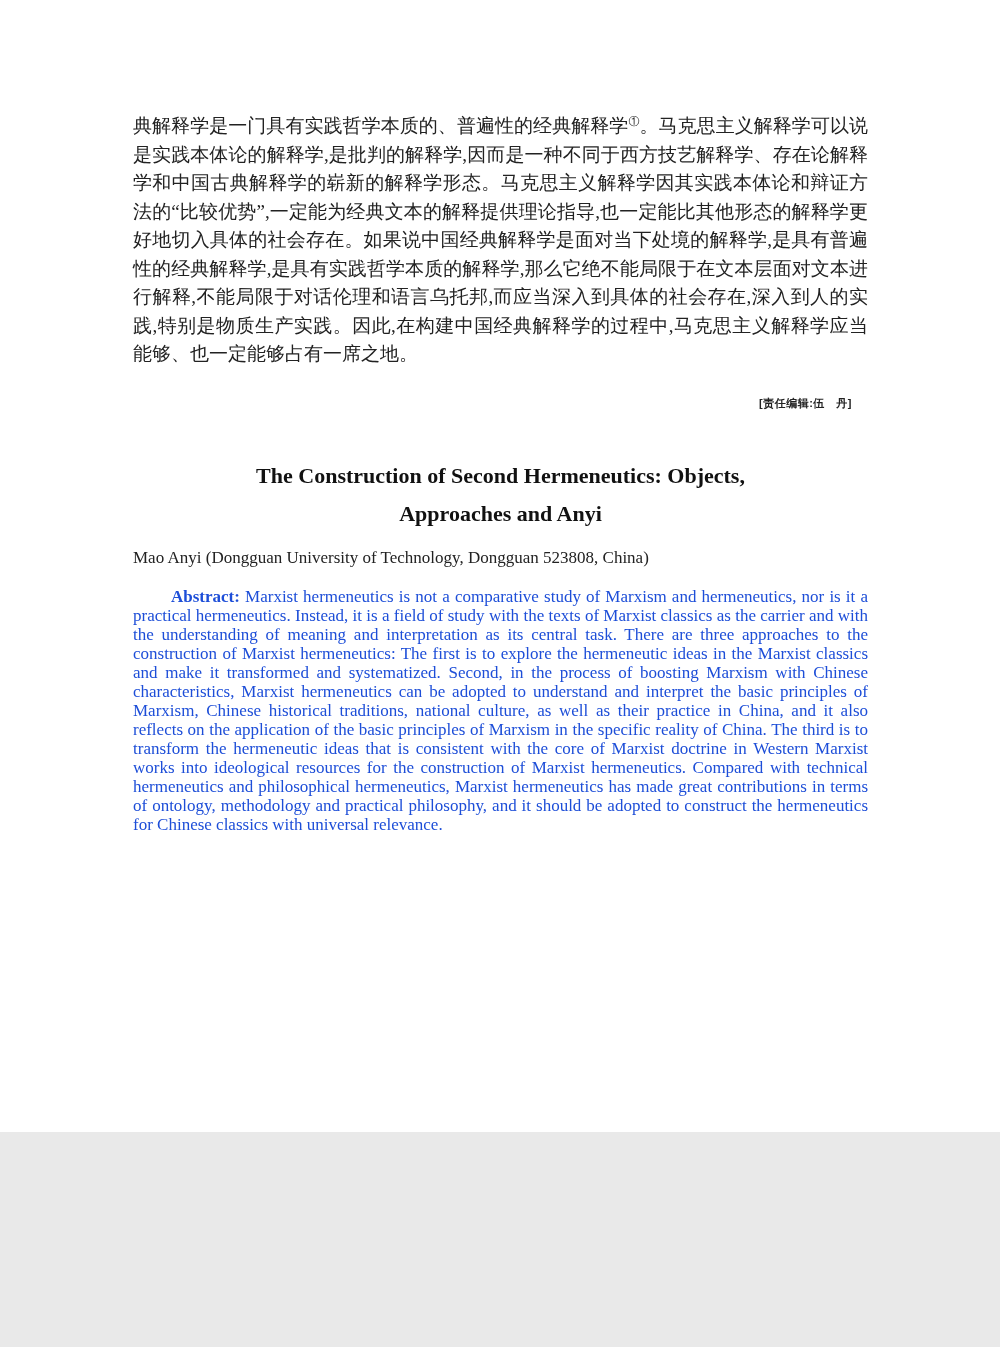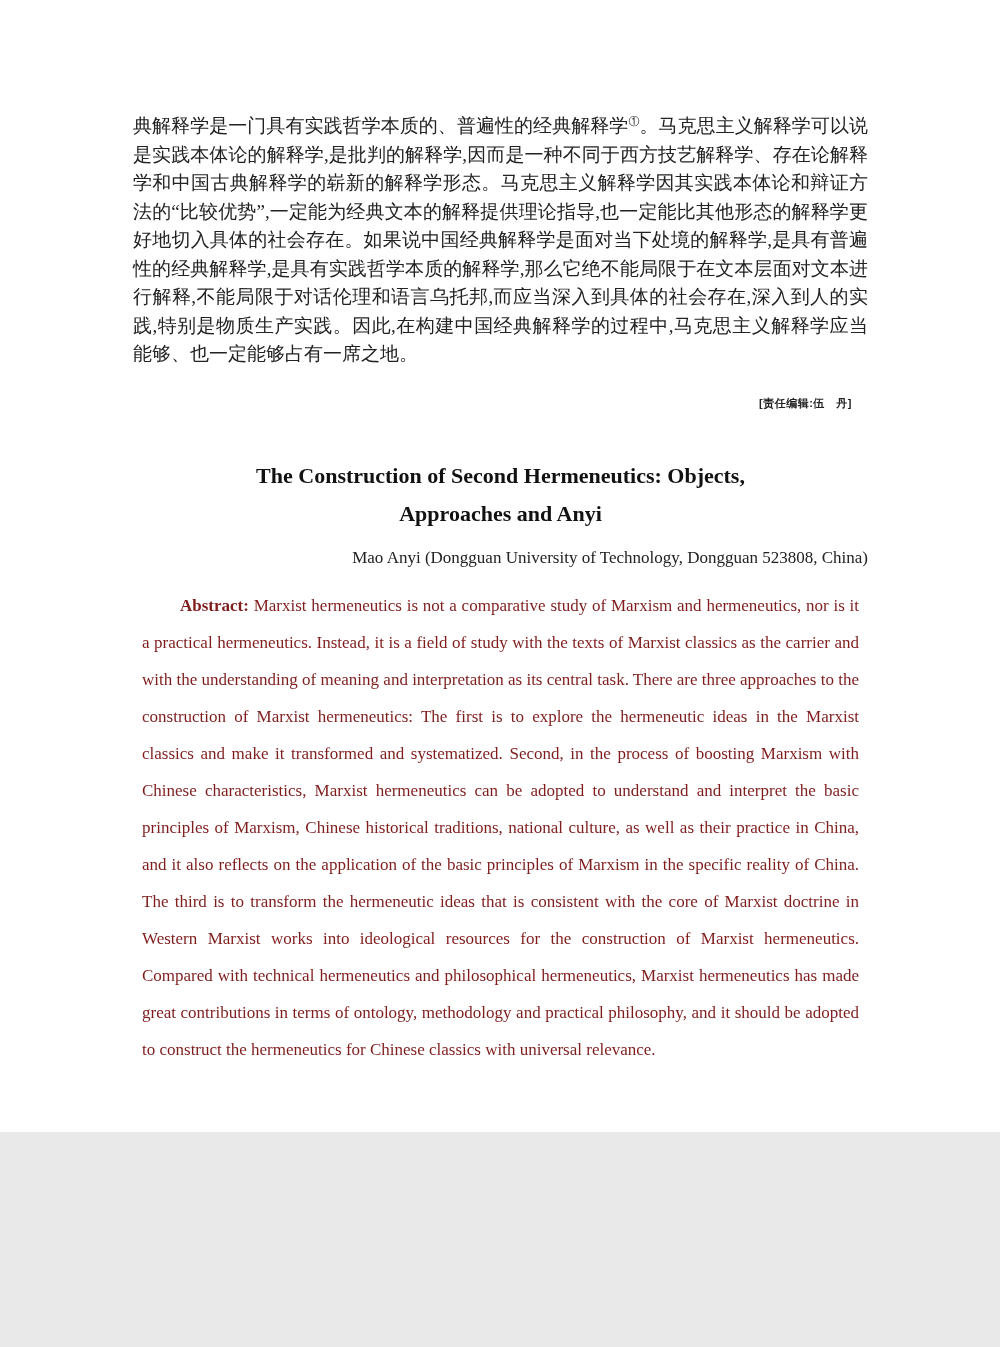--- a/index.html
+++ b/index.html
@@ -44,32 +44,32 @@
     margin: 46px 0 0 0;
     text-align: center;
     font-size: 22px;
     line-height: 38px;
     font-weight: bold;
     color: #111111;
   }
   .title .title-line { display: block; }
   .author {
     margin: 14px 0 0 0;
-    text-align: right;
+    text-align: left;
     font-size: 17px;
     line-height: 22px;
     color: #222222;
   }
   .abstract, .keywords {
-    margin: 9px;
+    margin: 0;
     font-size: 17px;
-    line-height: 37px;
+    line-height: 19px;
     text-align: justify;
     text-indent: 38px;
-    color: #7f1d1d;
+    color: #1d4ed8;
   }
   .abstract { margin-top: 18px; }
   .para-label { font-weight: bold; }
   .footnote-area {
     position: absolute;
     left: 133px;
     top: 1196px;
     width: 735px;
   }
   .fn-rule {

